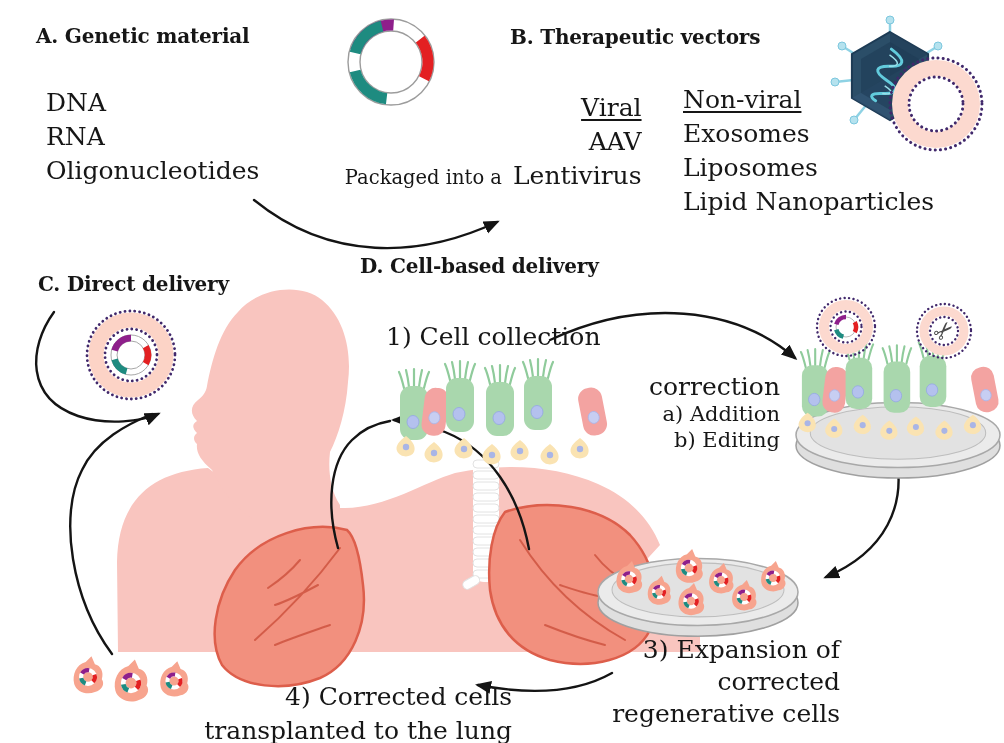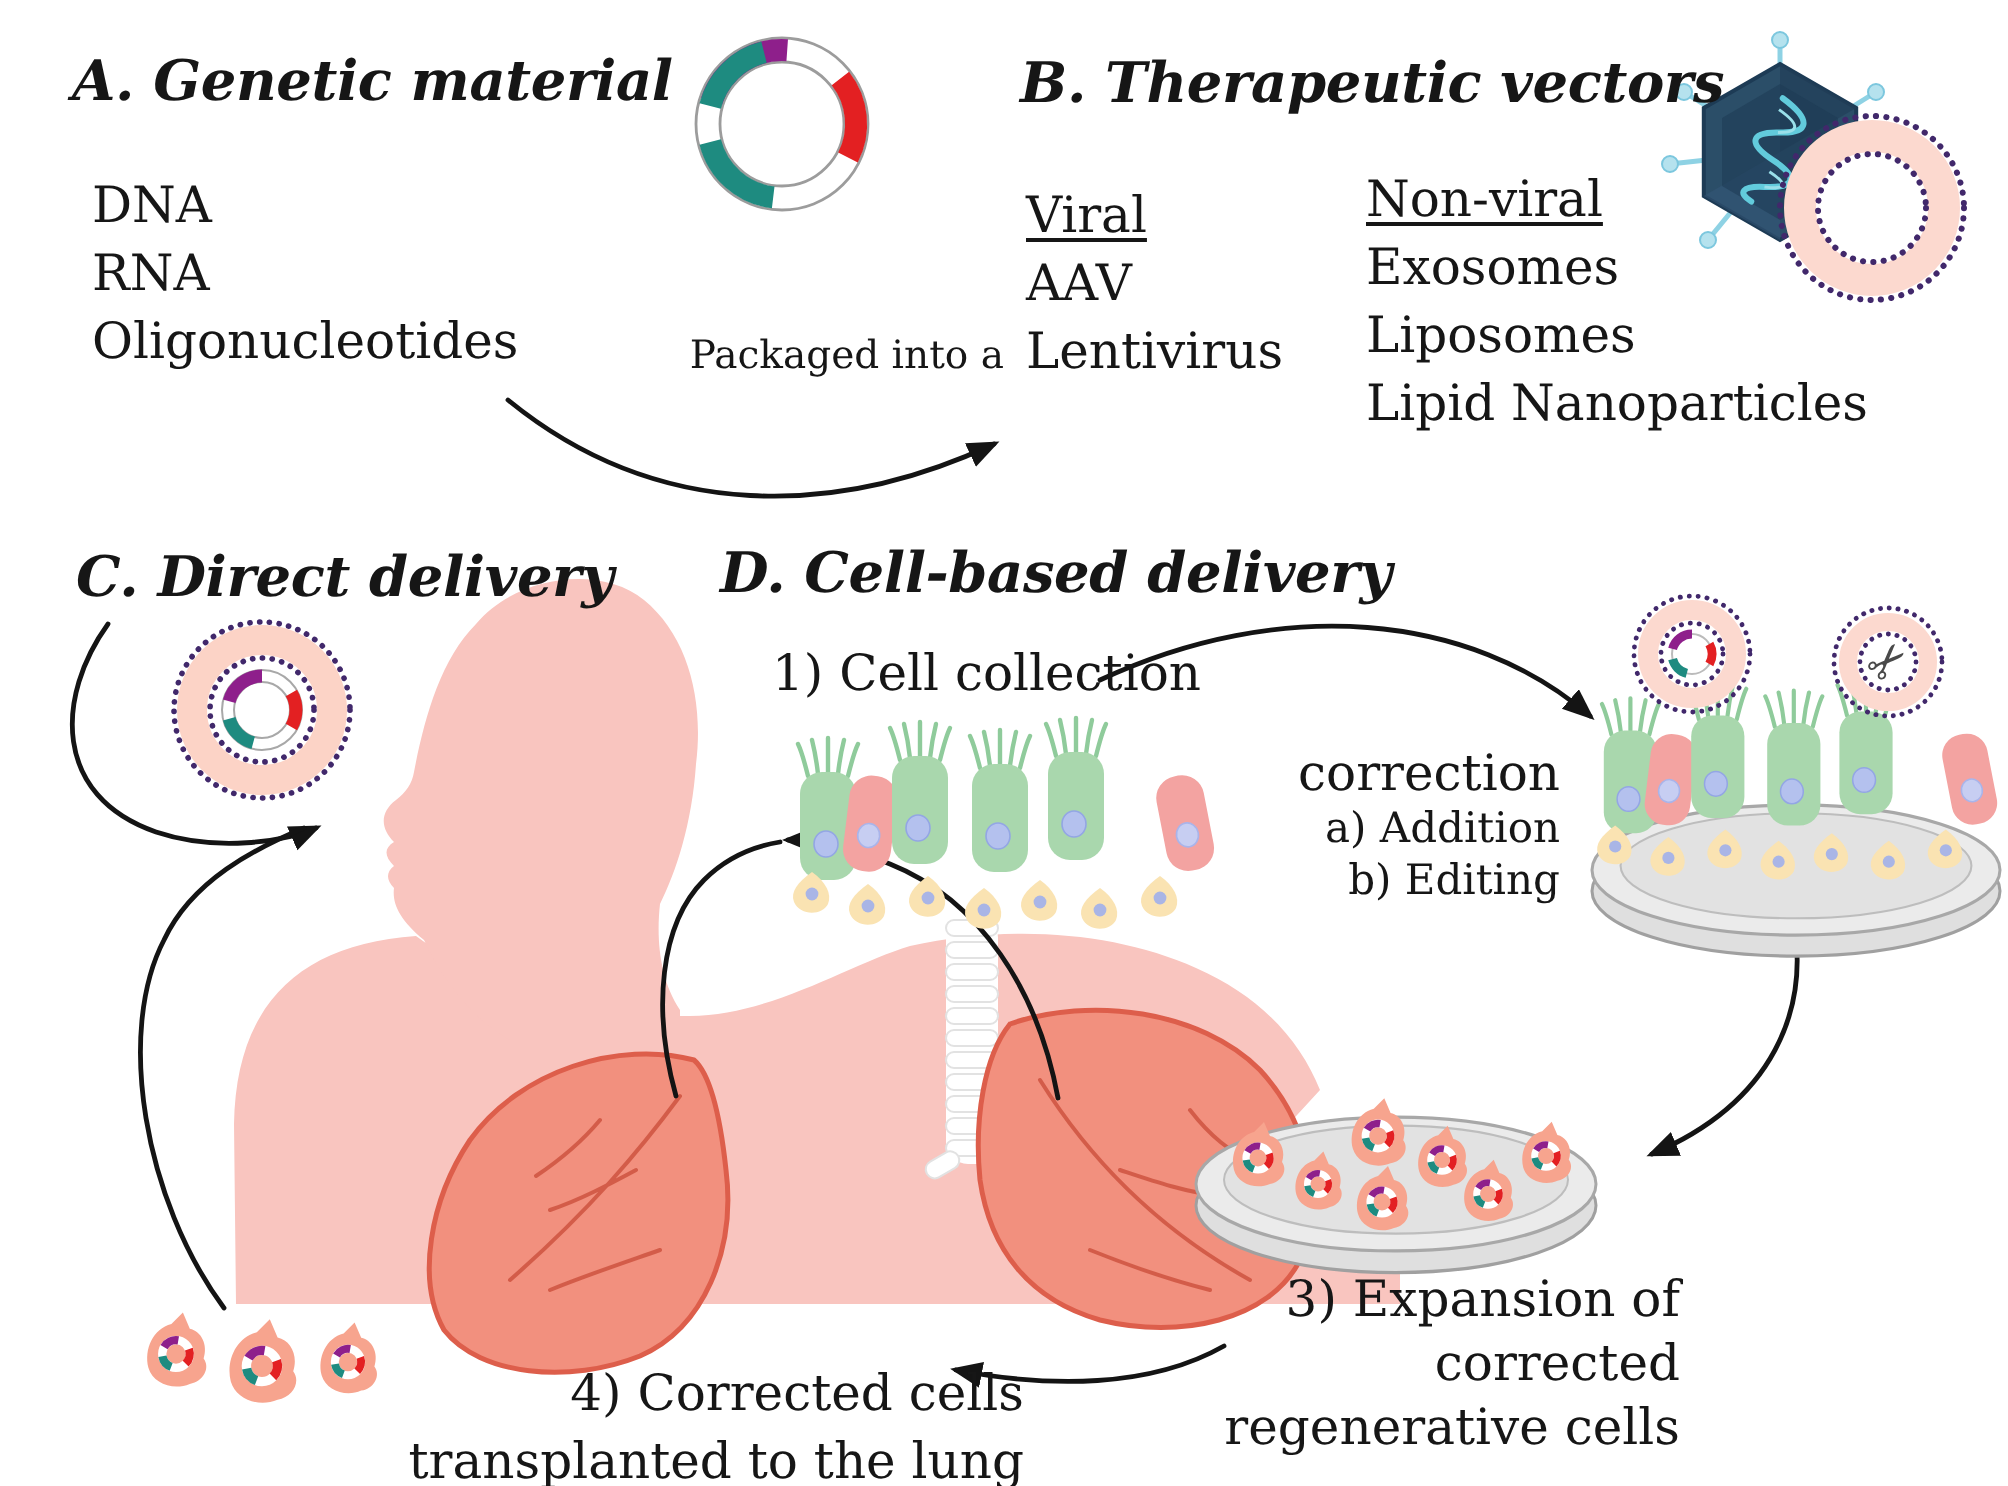--- a/index.html
+++ b/index.html
@@ -2,21 +2,21 @@
 <html><head>
 <meta charset="utf-8">
 <style>
   html,body{margin:0;padding:0;background:#ffffff;}
   .stage{
     position:relative;width:1004px;height:743px;background:#ffffff;overflow:hidden;
     font-family:"DejaVu Serif","Liberation Serif",serif;color:#161616;
   }
   .stage svg.art{position:absolute;left:0;top:0;}
   .t{position:absolute;white-space:nowrap;}
-  .title{font-size:28px;font-weight:700;letter-spacing:-0.2px;font-style:italic;}
+  .title{font-size:20px;font-weight:700;letter-spacing:-0.2px;}
   .list{font-size:25px;line-height:34px;}
   .ul{text-decoration:underline;text-underline-offset:3px;}
   .center{text-align:right;white-space:normal;}
   .small{font-size:19.5px;line-height:24px;}
   .step{font-size:25px;}
   .sub{font-size:21px;line-height:26px;}
 </style>
 </head>
 <body>
 
@@ -234,36 +234,36 @@
   <div>RNA</div>
   <div>Oligonucleotides</div>
 </div>
 
 <div class="t small center" style="left:278px;top:166px;width:224px;">
   <div>Packaged into a</div>
 </div>
 
 <div class="t title" style="left:510px;top:25px;">B. Therapeutic vectors</div>
 
-<div class="t list" style="left:513px;top:91px;">
+<div class="t list" style="left:513px;top:91px;text-align:right;">
   <div class="ul">Viral</div>
   <div>AAV</div>
   <div>Lentivirus</div>
 </div>
 
 <div class="t list" style="left:683px;top:83px;">
   <div class="ul">Non-viral</div>
   <div>Exosomes</div>
   <div>Liposomes</div>
   <div>Lipid Nanoparticles</div>
 </div>
 
 <div class="t title" style="left:38px;top:272px;">C. Direct delivery</div>
 
-<div class="t title" style="left:360px;top:270px;text-align:center;">D. Cell-based delivery</div>
+<div class="t title" style="left:360px;top:254px;text-align:center;">D. Cell-based delivery</div>
 
 <div class="t step" style="left:386px;top:322px;">1) Cell collection</div>
 
 <div class="t center" style="left:625px;top:372px;width:155px;">
   <div class="step">correction</div>
   <div class="sub">a) Addition</div>
   <div class="sub">b) Editing</div>
 </div>
 
 <div class="t center step" style="left:596px;top:634px;width:244px;line-height:32px;">

